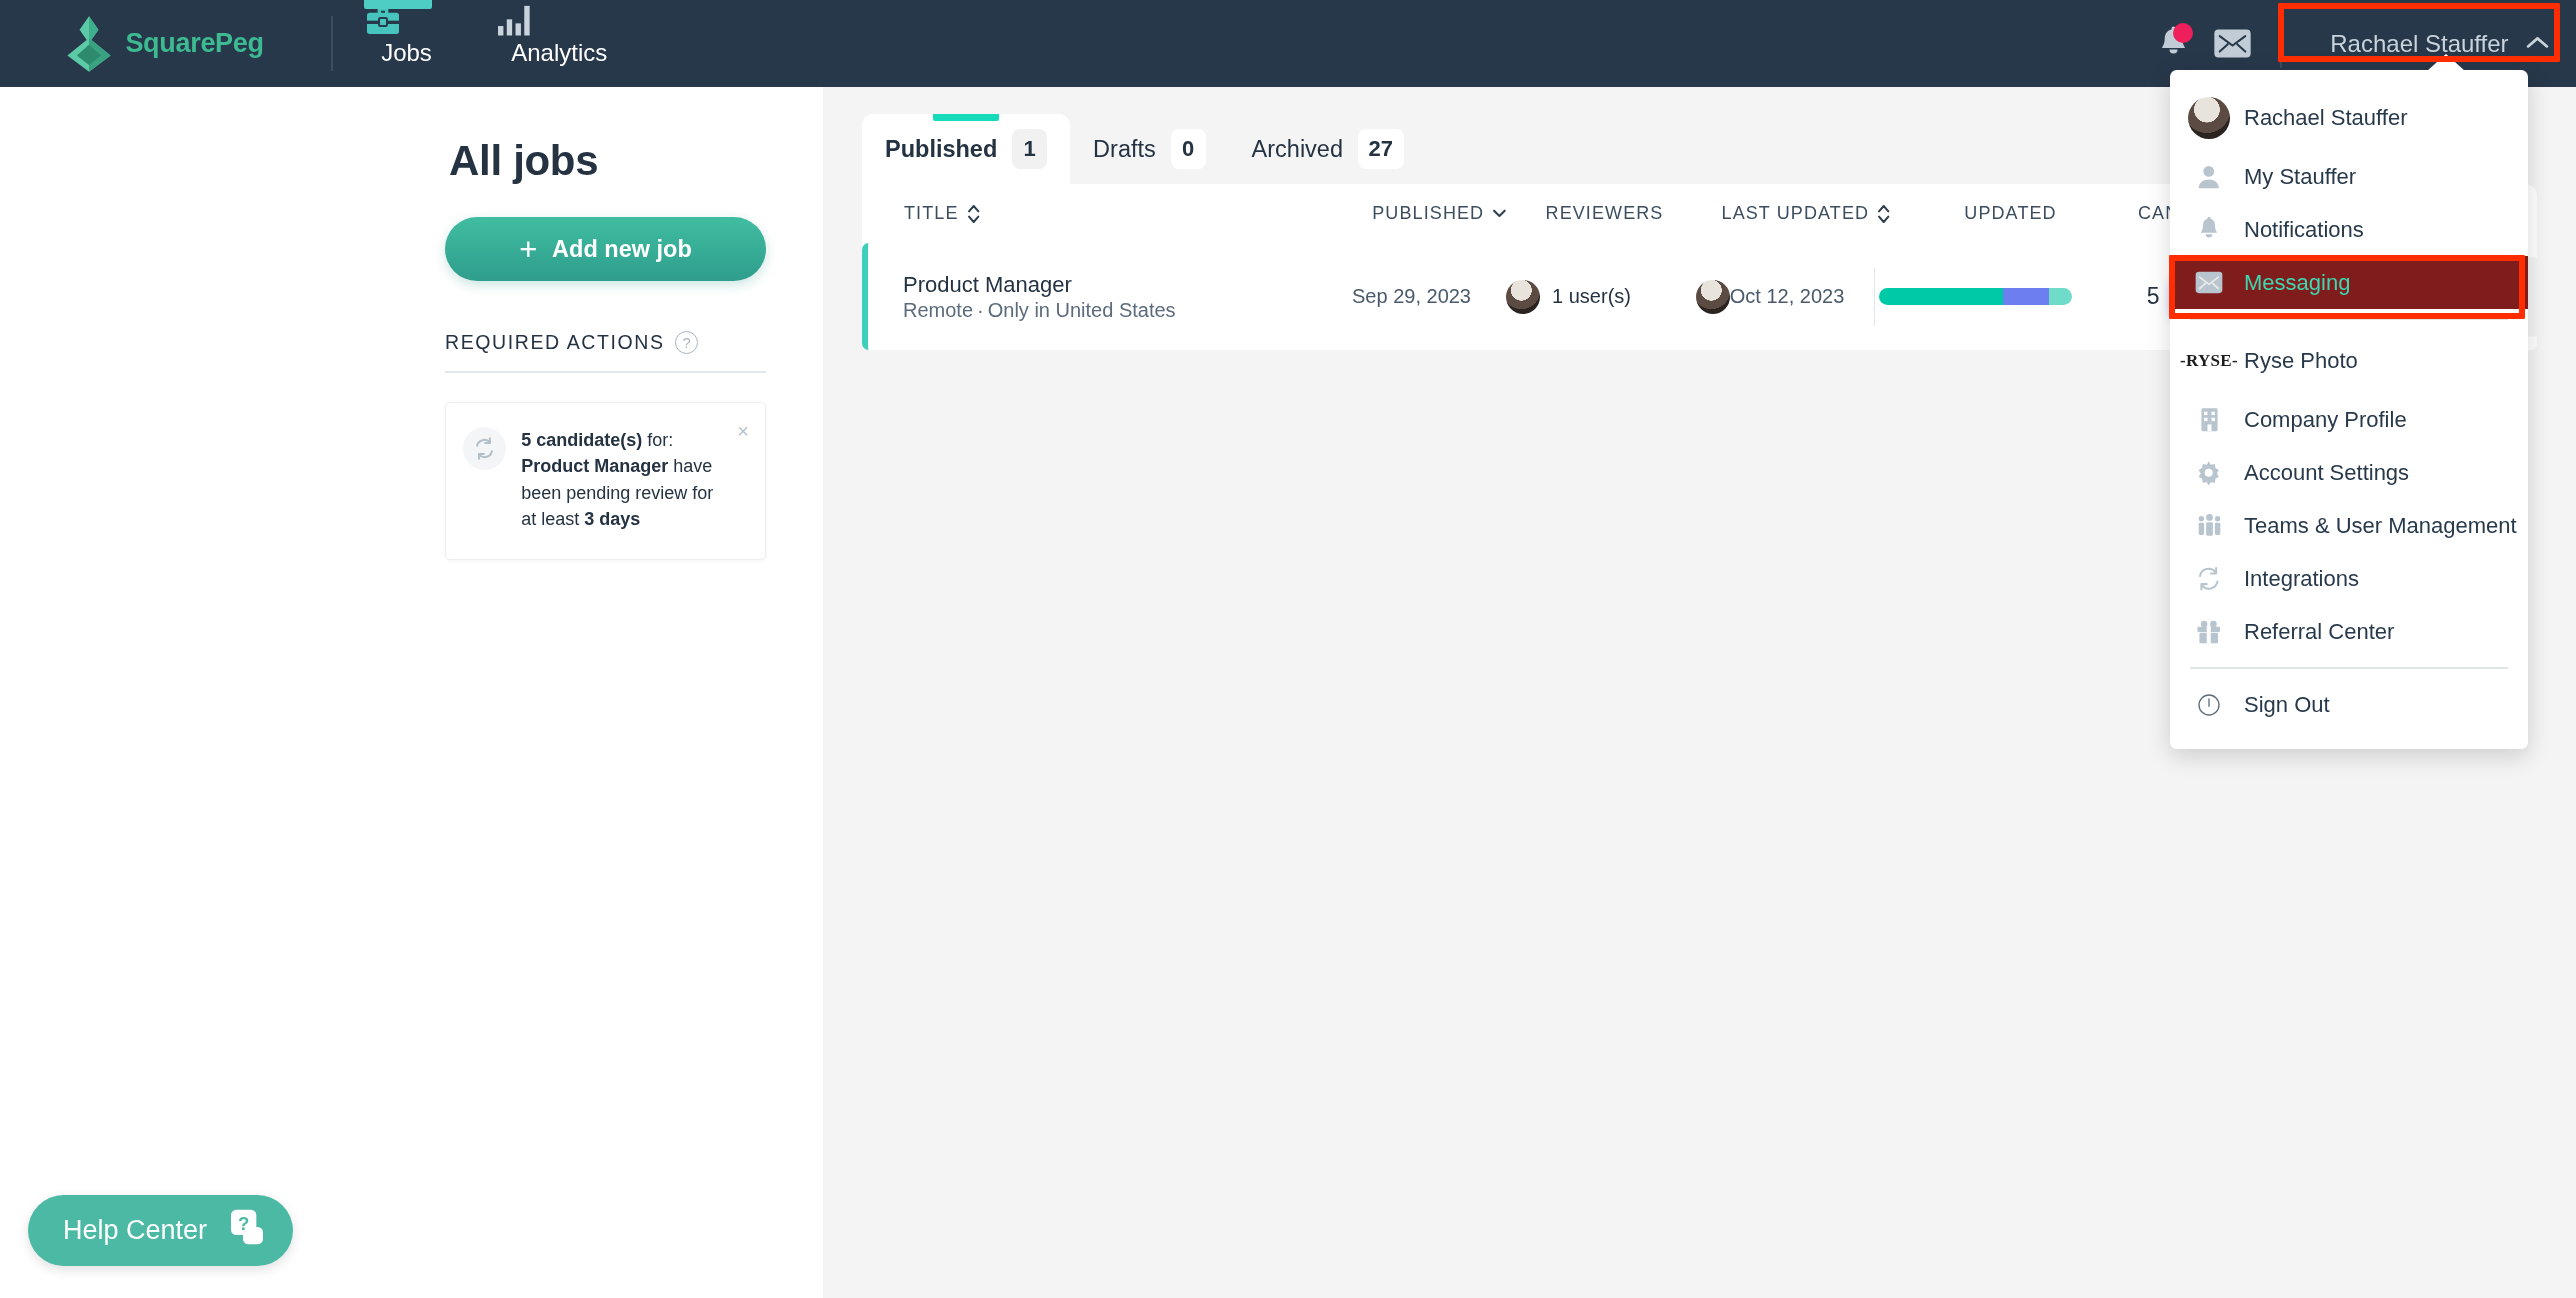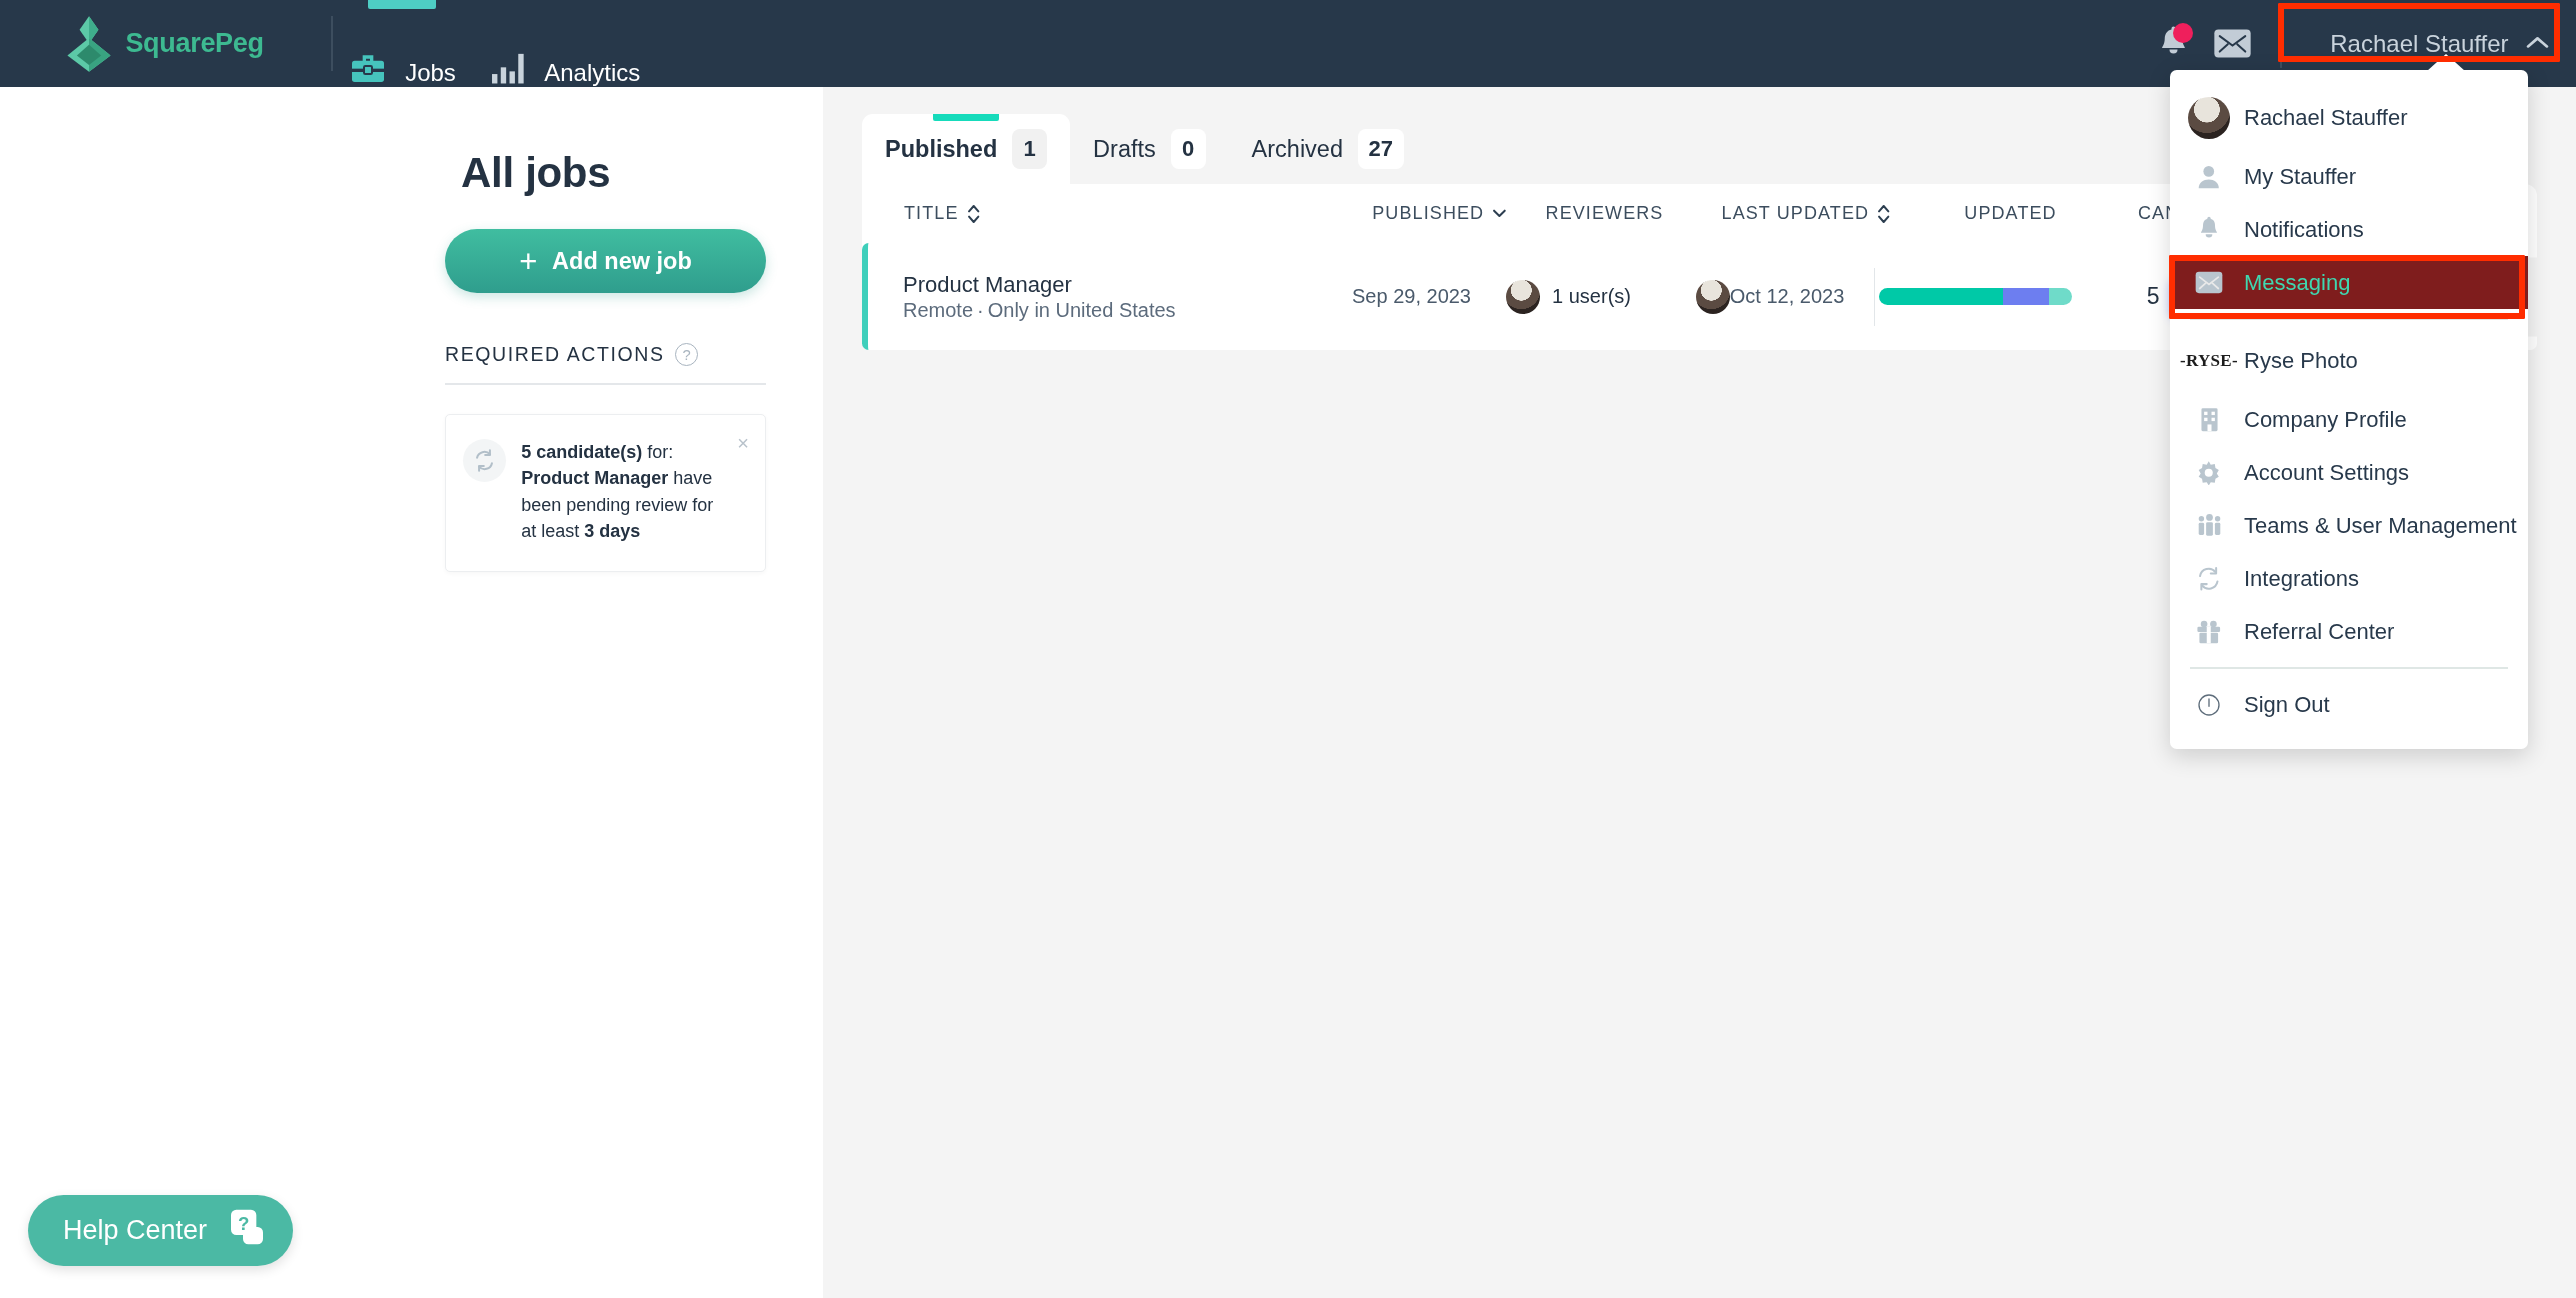--- a/index.html
+++ b/index.html
@@ -17,22 +17,22 @@
     background: #27384a;
     display: flex; align-items: center;
   }
   .brand { display: flex; align-items: center; margin-left: 66px; }
   .brand-logo { width: 46px; height: 58px; position: relative; }
   .brand-name { font-size: 27px; font-weight: 700; color: #3dba91; margin-left: 13.4px; letter-spacing: -0.3px; }
   .nav-divider { width: 2px; height: 55px; background: #3d4e5f; margin-left: 67px; }
 
   .nav-items { display: flex; align-items: stretch; height: 87px; margin-left: 0; }
   .nav-item {
-    position: relative; display: flex; align-items: flex-end;
-    height: 87px; padding: 0 16px; cursor: pointer;
+    position: relative; display: flex; align-items: flex-start;
+    height: 87px; padding: 0 31px; cursor: pointer; flex-direction: column;
   }
   .nav-item.active::before {
     content: ""; position: absolute; top: 0; left: 50%;
     transform: translateX(-50%);
     width: 68px; height: 9.4px; background: #4ecdc4; border-radius: 0 0 2px 2px;
   }
   .nav-ico { width: 39px; height: 39px; display: flex; align-items: center; justify-content: center; }
   .nav-label { font-size: 24px; color: #ffffff; margin-left: 17.4px; font-weight: 400; }
 
   .top-right { margin-left: auto; display: flex; align-items: center; height: 87px; }
@@ -61,21 +61,21 @@
     position: absolute; top: 87px; left: 0;
     width: 823px; height: 1212px; background: #ffffff;
   }
   .page-title {
     font-size: 42px; font-weight: 700; color: #243242;
     margin: 54px 0 0 445px; letter-spacing: -0.3px;
     position: absolute; top: 0; left: 0;
     transform: none;
   }
   .pt-wrap { padding: 46px 0 0 445px; }
-  .pt-wrap .page-title { position: static; margin: 16px; }
+  .pt-wrap .page-title { position: static; margin: 4px; }
 
   .addjob {
     margin: 32px 0 0 445px;
     width: 321px; height: 64px; border: none; border-radius: 32px;
     background: linear-gradient(180deg,#40bda0 0%, #2f9d8d 100%);
     color: #fff; font-size: 23.5px; font-weight: 700;
     display: flex; align-items: center; justify-content: center;
     cursor: pointer; box-shadow: 0 4px 12px rgba(47,157,141,.25);
     font-family: "Liberation Sans", sans-serif;
   }

